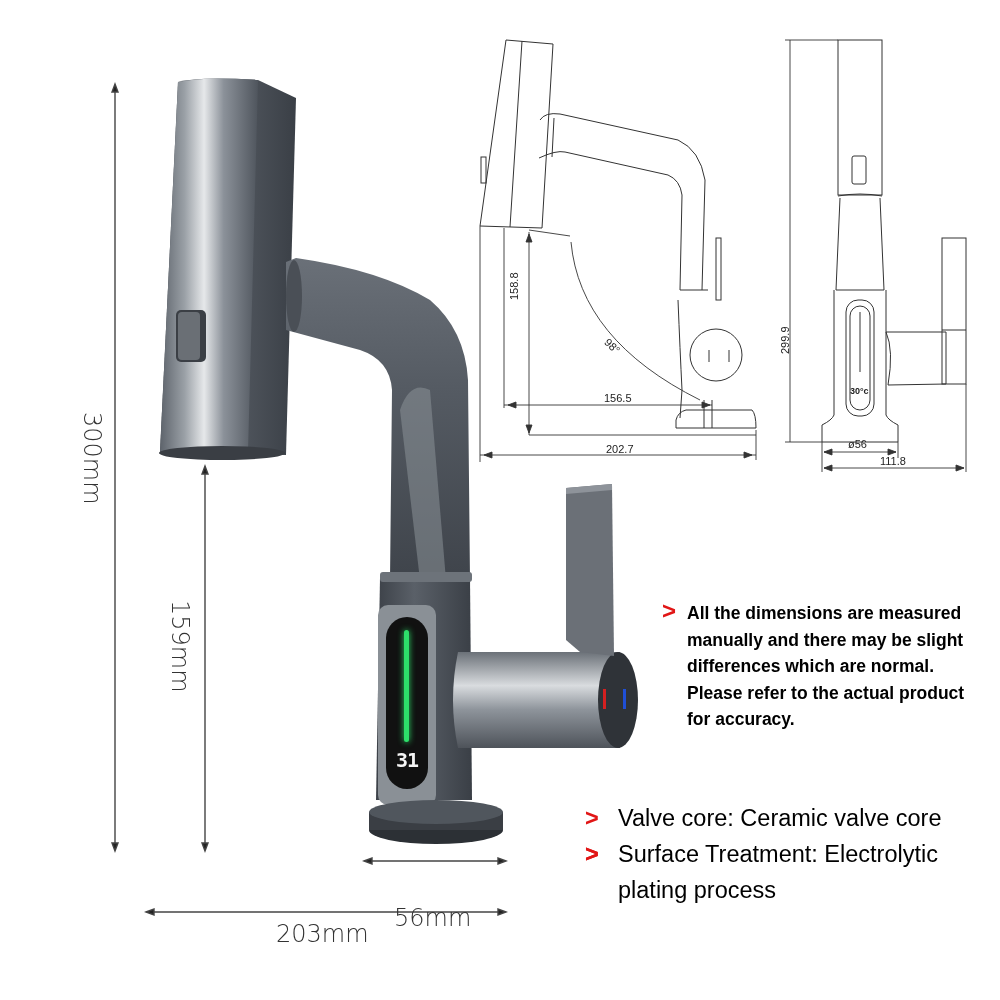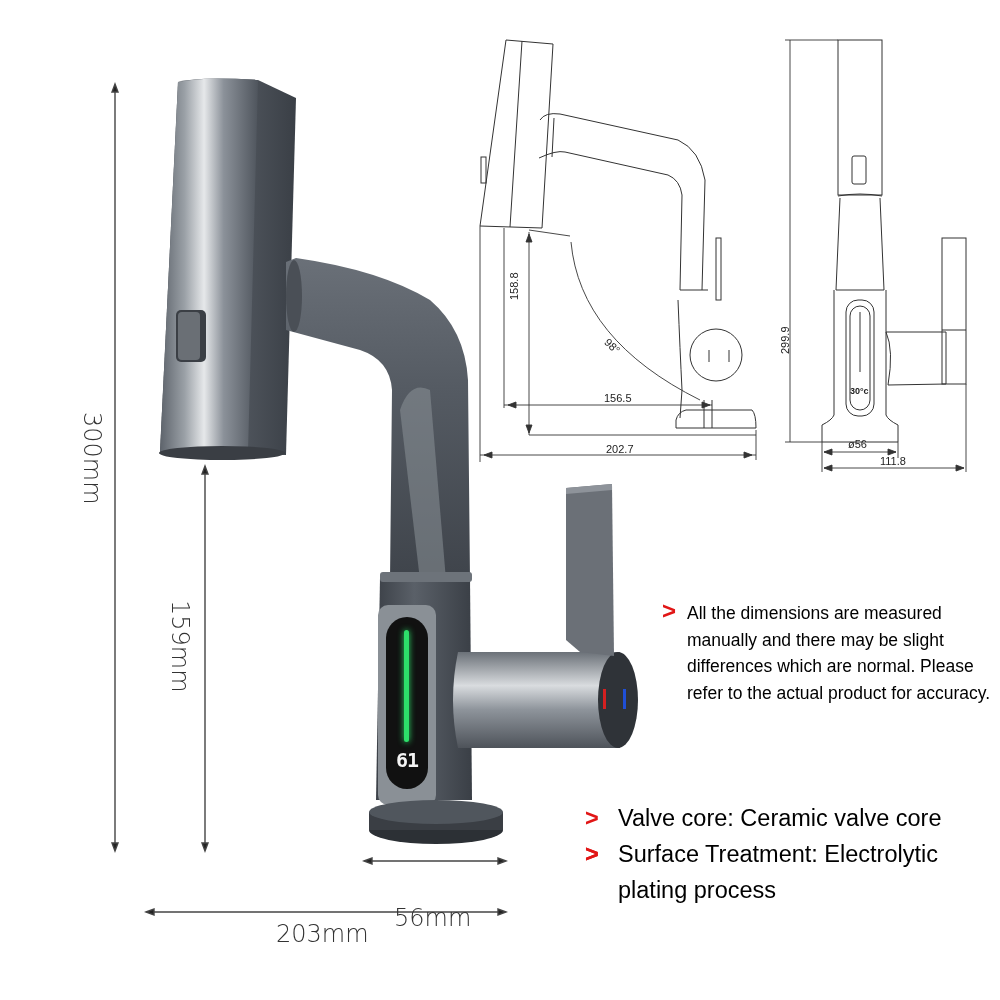--- a/index.html
+++ b/index.html
@@ -3,21 +3,21 @@
 <meta charset="utf-8">
 <style>
   html, body { margin:0; padding:0; background:#ffffff; }
   body { width:1000px; height:1000px; position:relative; overflow:hidden; font-family:"Liberation Sans", sans-serif; color:#000; }
   svg.layer { position:absolute; left:0; top:0; width:1000px; height:1000px; }
   .dim-label { position:absolute; font-family:"DejaVu Sans", sans-serif; font-weight:300; color:#333; font-size:24px; white-space:nowrap; }
   .dim-vert { transform-origin:0 0; }
   .cad-text { position:absolute; font-family:"Liberation Sans", sans-serif; font-size:11px; color:#222; white-space:nowrap; }
   .note { position:absolute; left:662px; top:600px; width:330px; font-size:17.5px; line-height:26.5px; color:#000; }
   .note .chev { color:#e11616; font-weight:bold; font-size:24px; position:absolute; left:0; top:-2px; }
-  .note .body { padding-left:25px; display:block; }
+  .note .body { padding-left:25px; display:block;font-weight:bold; }
   .specs { position:absolute; left:585px; top:800px; width:410px; }
   .spec { position:relative; font-size:23.5px; line-height:36px; padding-left:33px; }
   .spec .chev { position:absolute; left:0; top:0; color:#e11616; font-weight:bold; }
   .lcd { position:absolute; left:386px; top:617px; width:42px; height:172px; background:#111; border-radius:21px; }
   .lcd .bar { position:absolute; left:18px; top:13px; width:5px; height:112px; background:#2de06a; border-radius:3px; box-shadow:0 0 6px #2de06a; }
   .lcd .temp { position:absolute; left:0; width:42px; top:131px; text-align:center; font-family:"DejaVu Sans Mono", monospace; font-size:20px; color:#f4f4f4; font-weight:bold; letter-spacing:-1px; }
 </style>
 </head>
 <body>
 
@@ -73,21 +73,21 @@
   <ellipse cx="618" cy="700" rx="20" ry="48" fill="#2f3338"></ellipse>
   <rect x="603" y="689" width="3" height="20" fill="#d42020"></rect>
   <rect x="623" y="689" width="3" height="20" fill="#1f4fd6"></rect>
 
   <path d="M566,488 L612,484 L614,656 L580,652 L566,640 Z" fill="#6b7077"></path>
   <path d="M566,488 L612,484 L612,490 L566,494 Z" fill="#8e939a"></path>
 </svg>
 
 <div class="lcd">
   <div class="bar"></div>
-  <div class="temp">61</div>
+  <div class="temp">31</div>
 </div>
 
 <svg class="layer" viewBox="0 0 1000 1000">
   <g stroke="#444" stroke-width="1.4" fill="#222">
     <line x1="115" y1="88" x2="115" y2="847"></line>
     <polygon points="115,84 112,92 118,92"></polygon>
       <polygon points="115,851 112,843 118,843"></polygon>
     <line x1="205" y1="470" x2="205" y2="847"></line>
     <polygon points="205,466 202,474 208,474"></polygon>
       <polygon points="205,851 202,843 208,843"></polygon>

